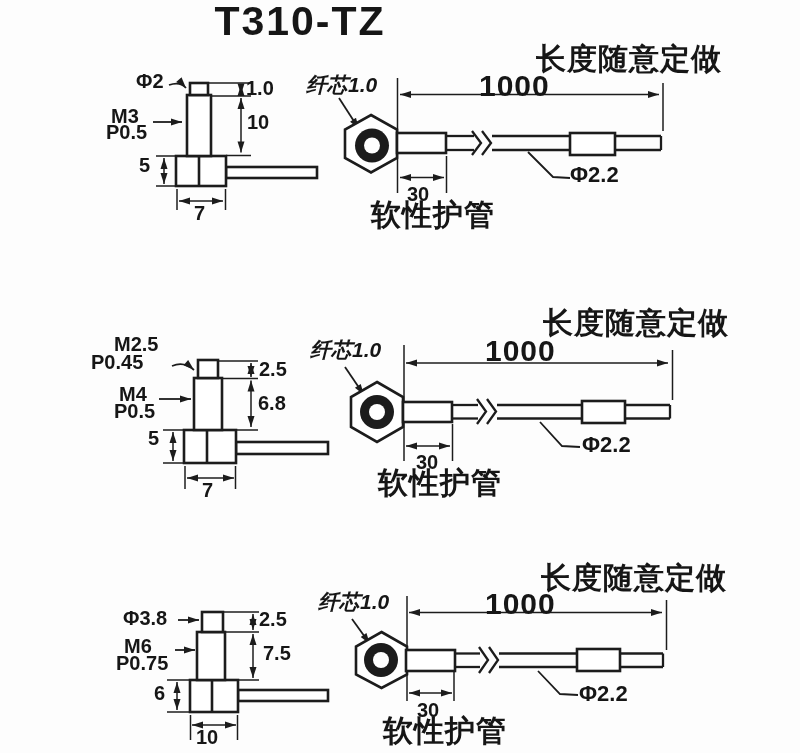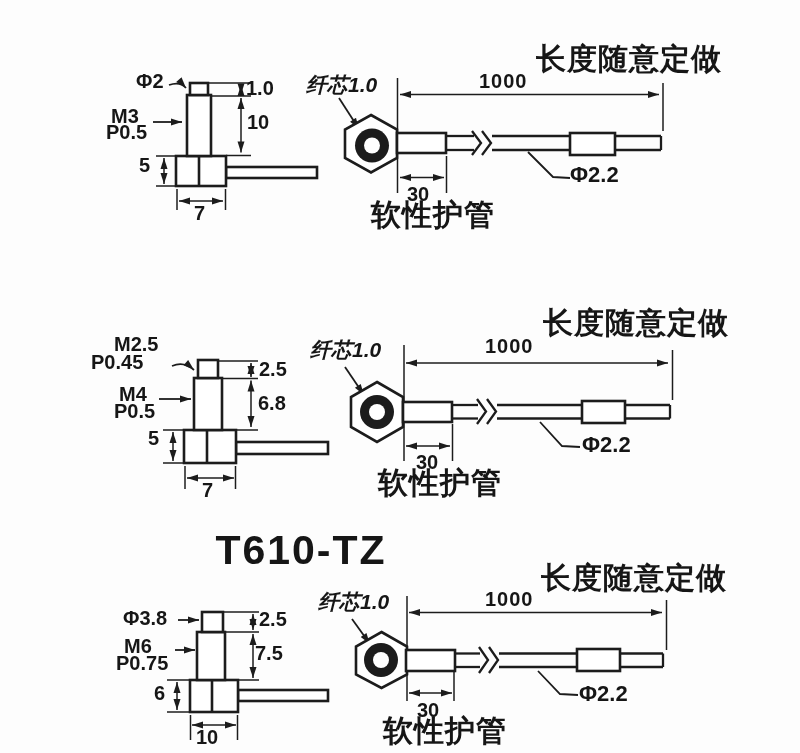--- a/index.html
+++ b/index.html
@@ -6,21 +6,21 @@
   .stage{
     position:relative;width:800px;height:753px;background:#fdfdfd;
     font-family:"Liberation Sans",sans-serif;overflow:hidden;
   }
   .stage svg{position:absolute;left:0;top:0;}
   .label{
     position:absolute;font-weight:bold;color:#161616;line-height:1;
     white-space:nowrap;font-size:20px;
   }
   .model-title{font-size:41px;letter-spacing:2px;text-align:center;}
-  .len{font-size:20px;letter-spacing:1px;}
+  .len{font-size:30px;letter-spacing:1px;}
   .cjk{font-size:30px;letter-spacing:1px;}
   .fiber{font-size:21px;font-style:italic;}
   .dia{font-size:22px;text-align:right;}
   
   .o{fill:#fff;stroke:#1c1c1c;stroke-width:2.6;}
   .s{stroke:#1c1c1c;stroke-width:2.6;fill:none;}
   .c{stroke:#1c1c1c;stroke-width:2.3;fill:none;}
   .t{stroke:#1c1c1c;stroke-width:1.5;fill:none;}
   .d{stroke:#1c1c1c;stroke-width:1.5;fill:none;}
   .ld{stroke:#1c1c1c;stroke-width:1.8;fill:none;}
@@ -157,20 +157,21 @@
       <line class="c" x1="499" y1="653.5" x2="663" y2="653.5"></line>
       <line class="c" x1="499" y1="667" x2="663" y2="667"></line>
       <line class="c" x1="663" y1="653.5" x2="663" y2="667"></line>
       <polyline class="c" points="479,647 488,660 479,673"></polyline>
       <polyline class="c" points="489,647 498,660 489,673"></polyline>
       <rect class="o" x="577" y="649" width="43" height="22"></rect>
       <path class="ld" d="M538,671 L560,694 L578,695"></path>
     </g>
   </svg>
 
+  <div class="label model-title" style="left:150px;top:1px;width:300px">T310-TZ</div>
   <div class="label" style="left:136px;top:71px">Φ2</div>
   <div class="label" style="left:246px;top:78px">1.0</div>
   <div class="label" style="left:111px;top:106px">M3</div>
   <div class="label" style="left:106px;top:122px">P0.5</div>
   <div class="label" style="left:247px;top:112px">10</div>
   <div class="label" style="left:139px;top:155px">5</div>
   <div class="label" style="left:194px;top:203px">7</div>
   <div class="label fiber" style="left:306px;top:74px">纤芯1.0</div>
   <div class="label cjk" style="left:536px;top:44px">长度随意定做</div>
   <div class="label len" style="left:479px;top:71px">1000</div>
@@ -186,26 +187,25 @@
   <div class="label" style="left:258px;top:393px">6.8</div>
   <div class="label" style="left:148px;top:428px">5</div>
   <div class="label" style="left:202px;top:480px">7</div>
   <div class="label fiber" style="left:310px;top:339px">纤芯1.0</div>
   <div class="label cjk" style="left:543px;top:308px">长度随意定做</div>
   <div class="label len" style="left:485px;top:336px">1000</div>
   <div class="label" style="left:416px;top:452px">30</div>
   <div class="label cjk" style="left:378px;top:468px">软性护管</div>
   <div class="label dia" style="left:582px;top:434px">Φ2.2</div>
 
-  <div class="label model-title" style="left:151px;top:530px;width:300px">T610-TZ</div>
   <div class="label" style="left:123px;top:608px">Φ3.8</div>
   <div class="label" style="left:259px;top:609px">2.5</div>
   <div class="label" style="left:124px;top:636px">M6</div>
   <div class="label" style="left:116px;top:653px">P0.75</div>
-  <div class="label" style="left:255px;top:643px">7.5</div>
+  <div class="label" style="left:263px;top:643px">7.5</div>
   <div class="label" style="left:154px;top:683px">6</div>
   <div class="label" style="left:196px;top:727px">10</div>
   <div class="label fiber" style="left:318px;top:591px">纤芯1.0</div>
   <div class="label cjk" style="left:541px;top:563px">长度随意定做</div>
   <div class="label len" style="left:485px;top:589px">1000</div>
   <div class="label" style="left:417px;top:700px">30</div>
   <div class="label cjk" style="left:383px;top:716px">软性护管</div>
   <div class="label dia" style="left:579px;top:683px">Φ2.2</div>
 
 </div>

